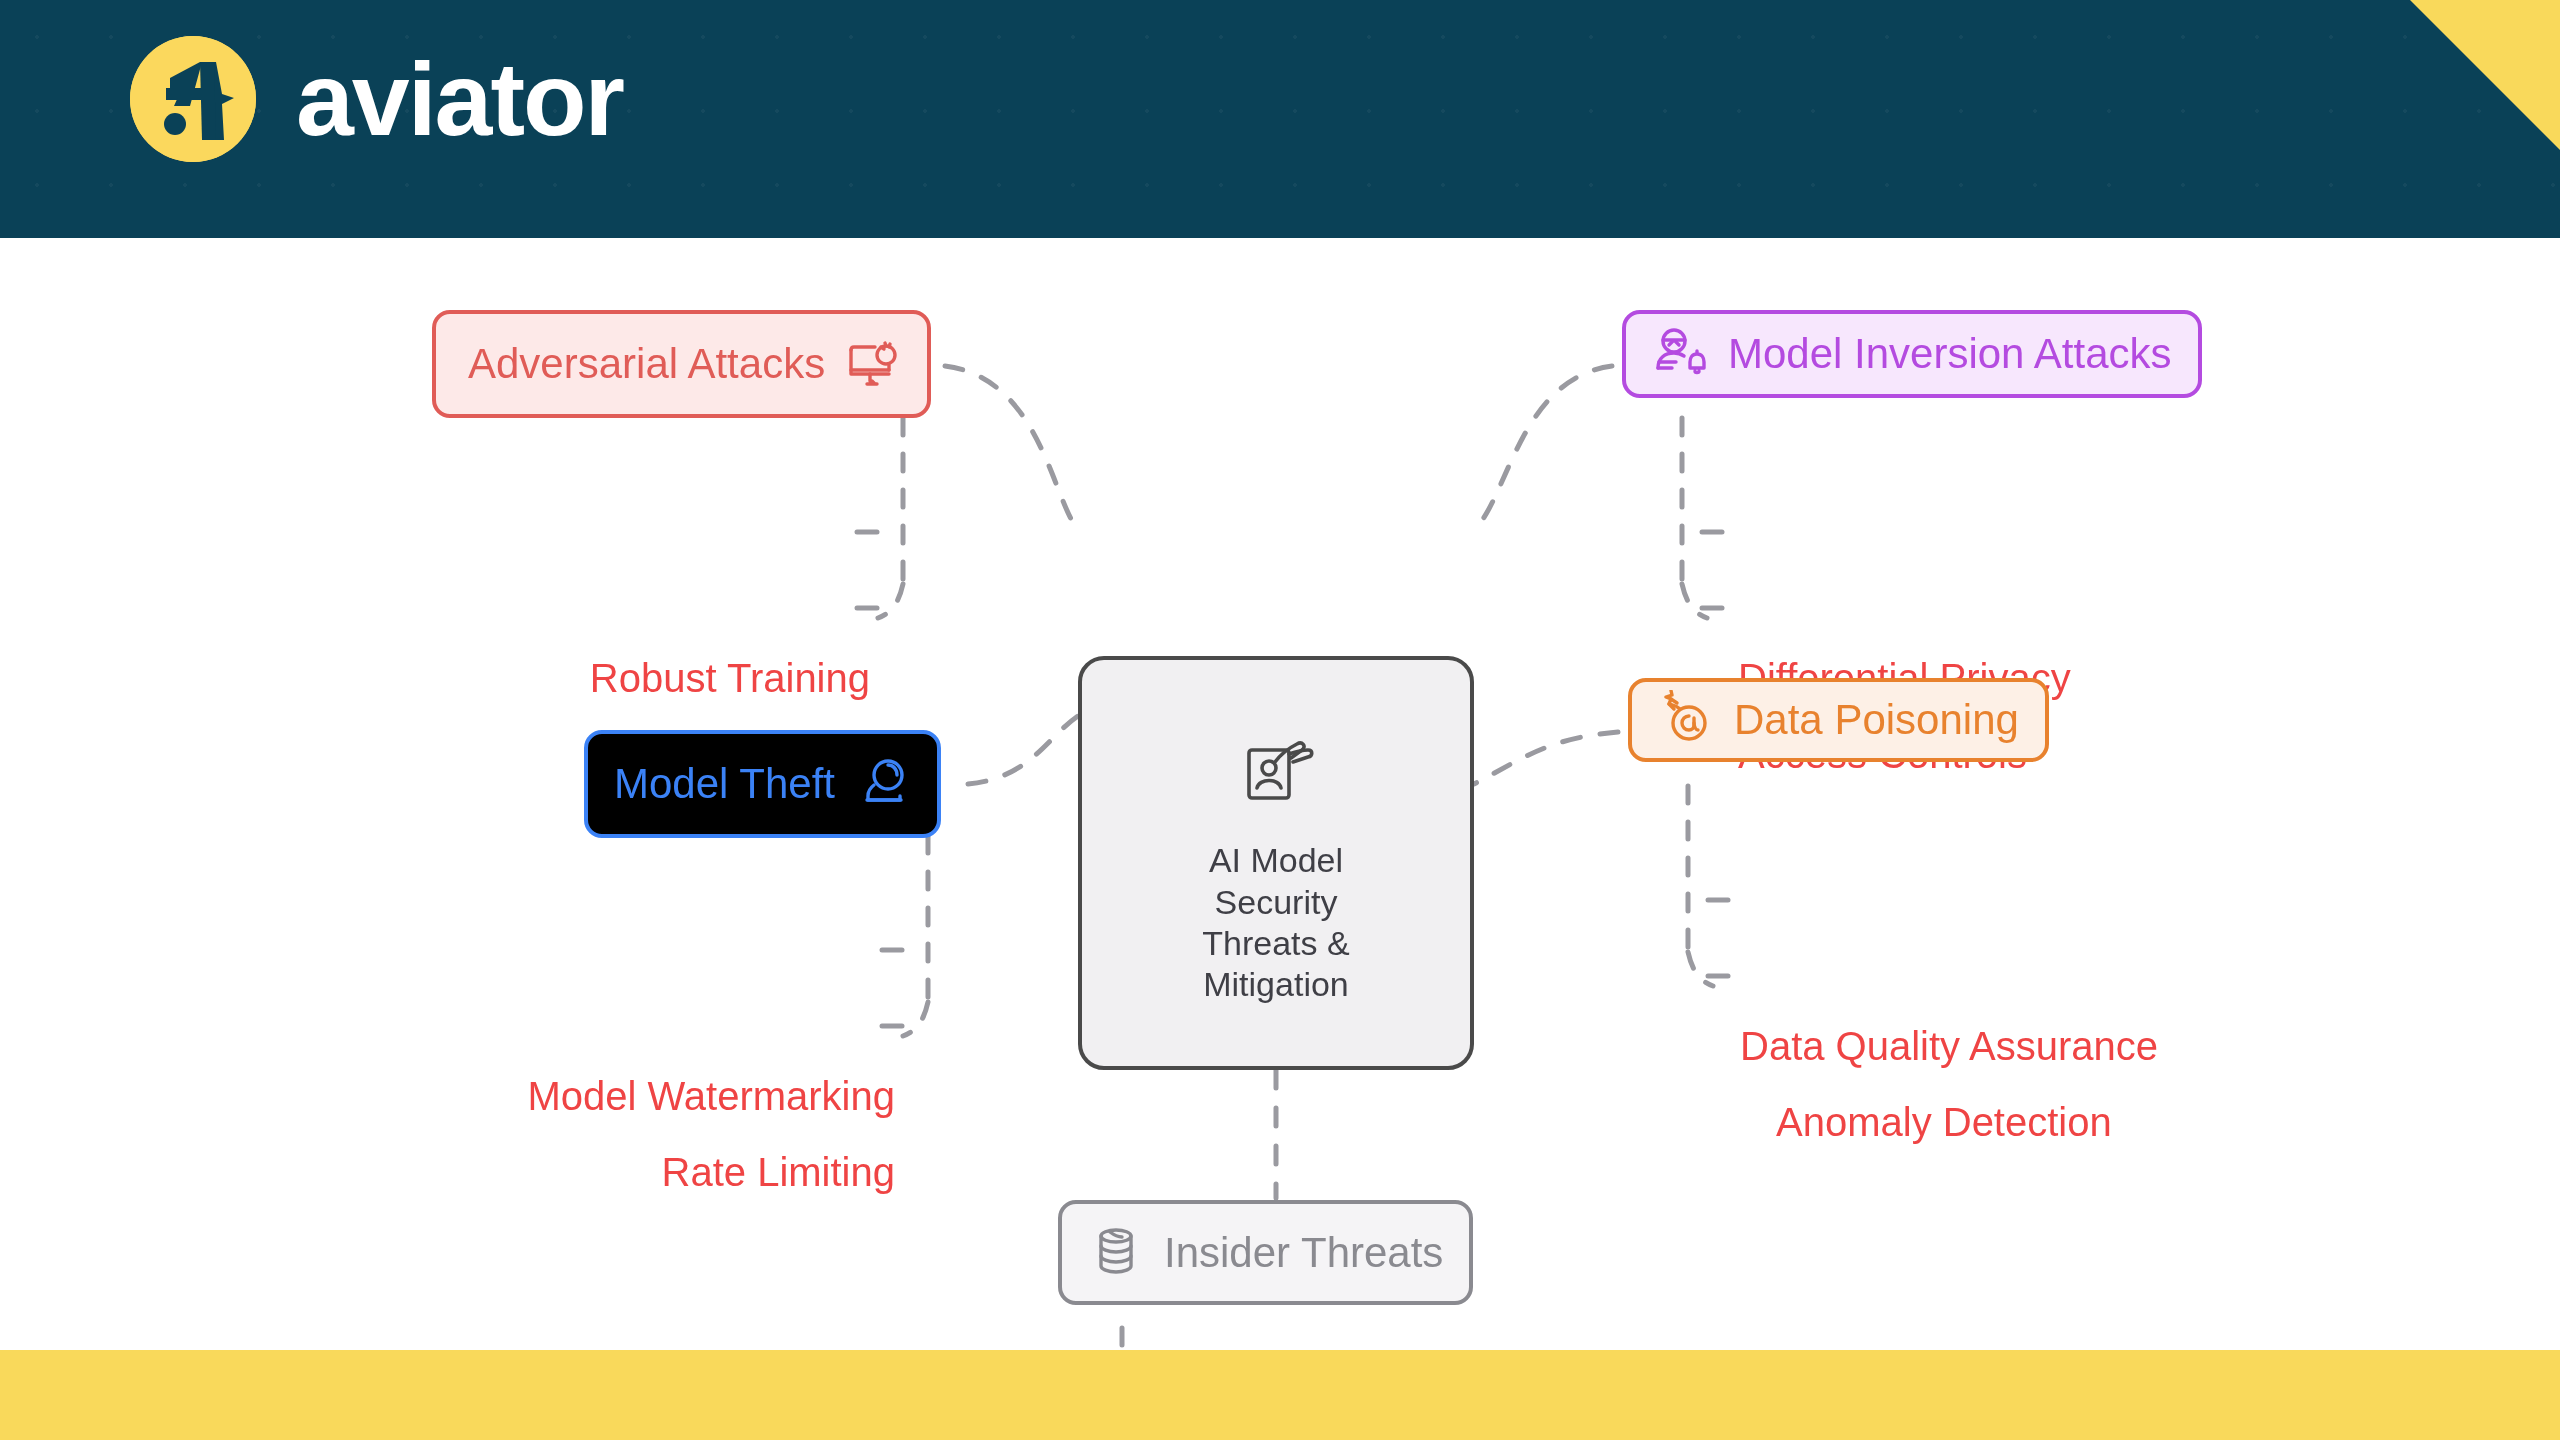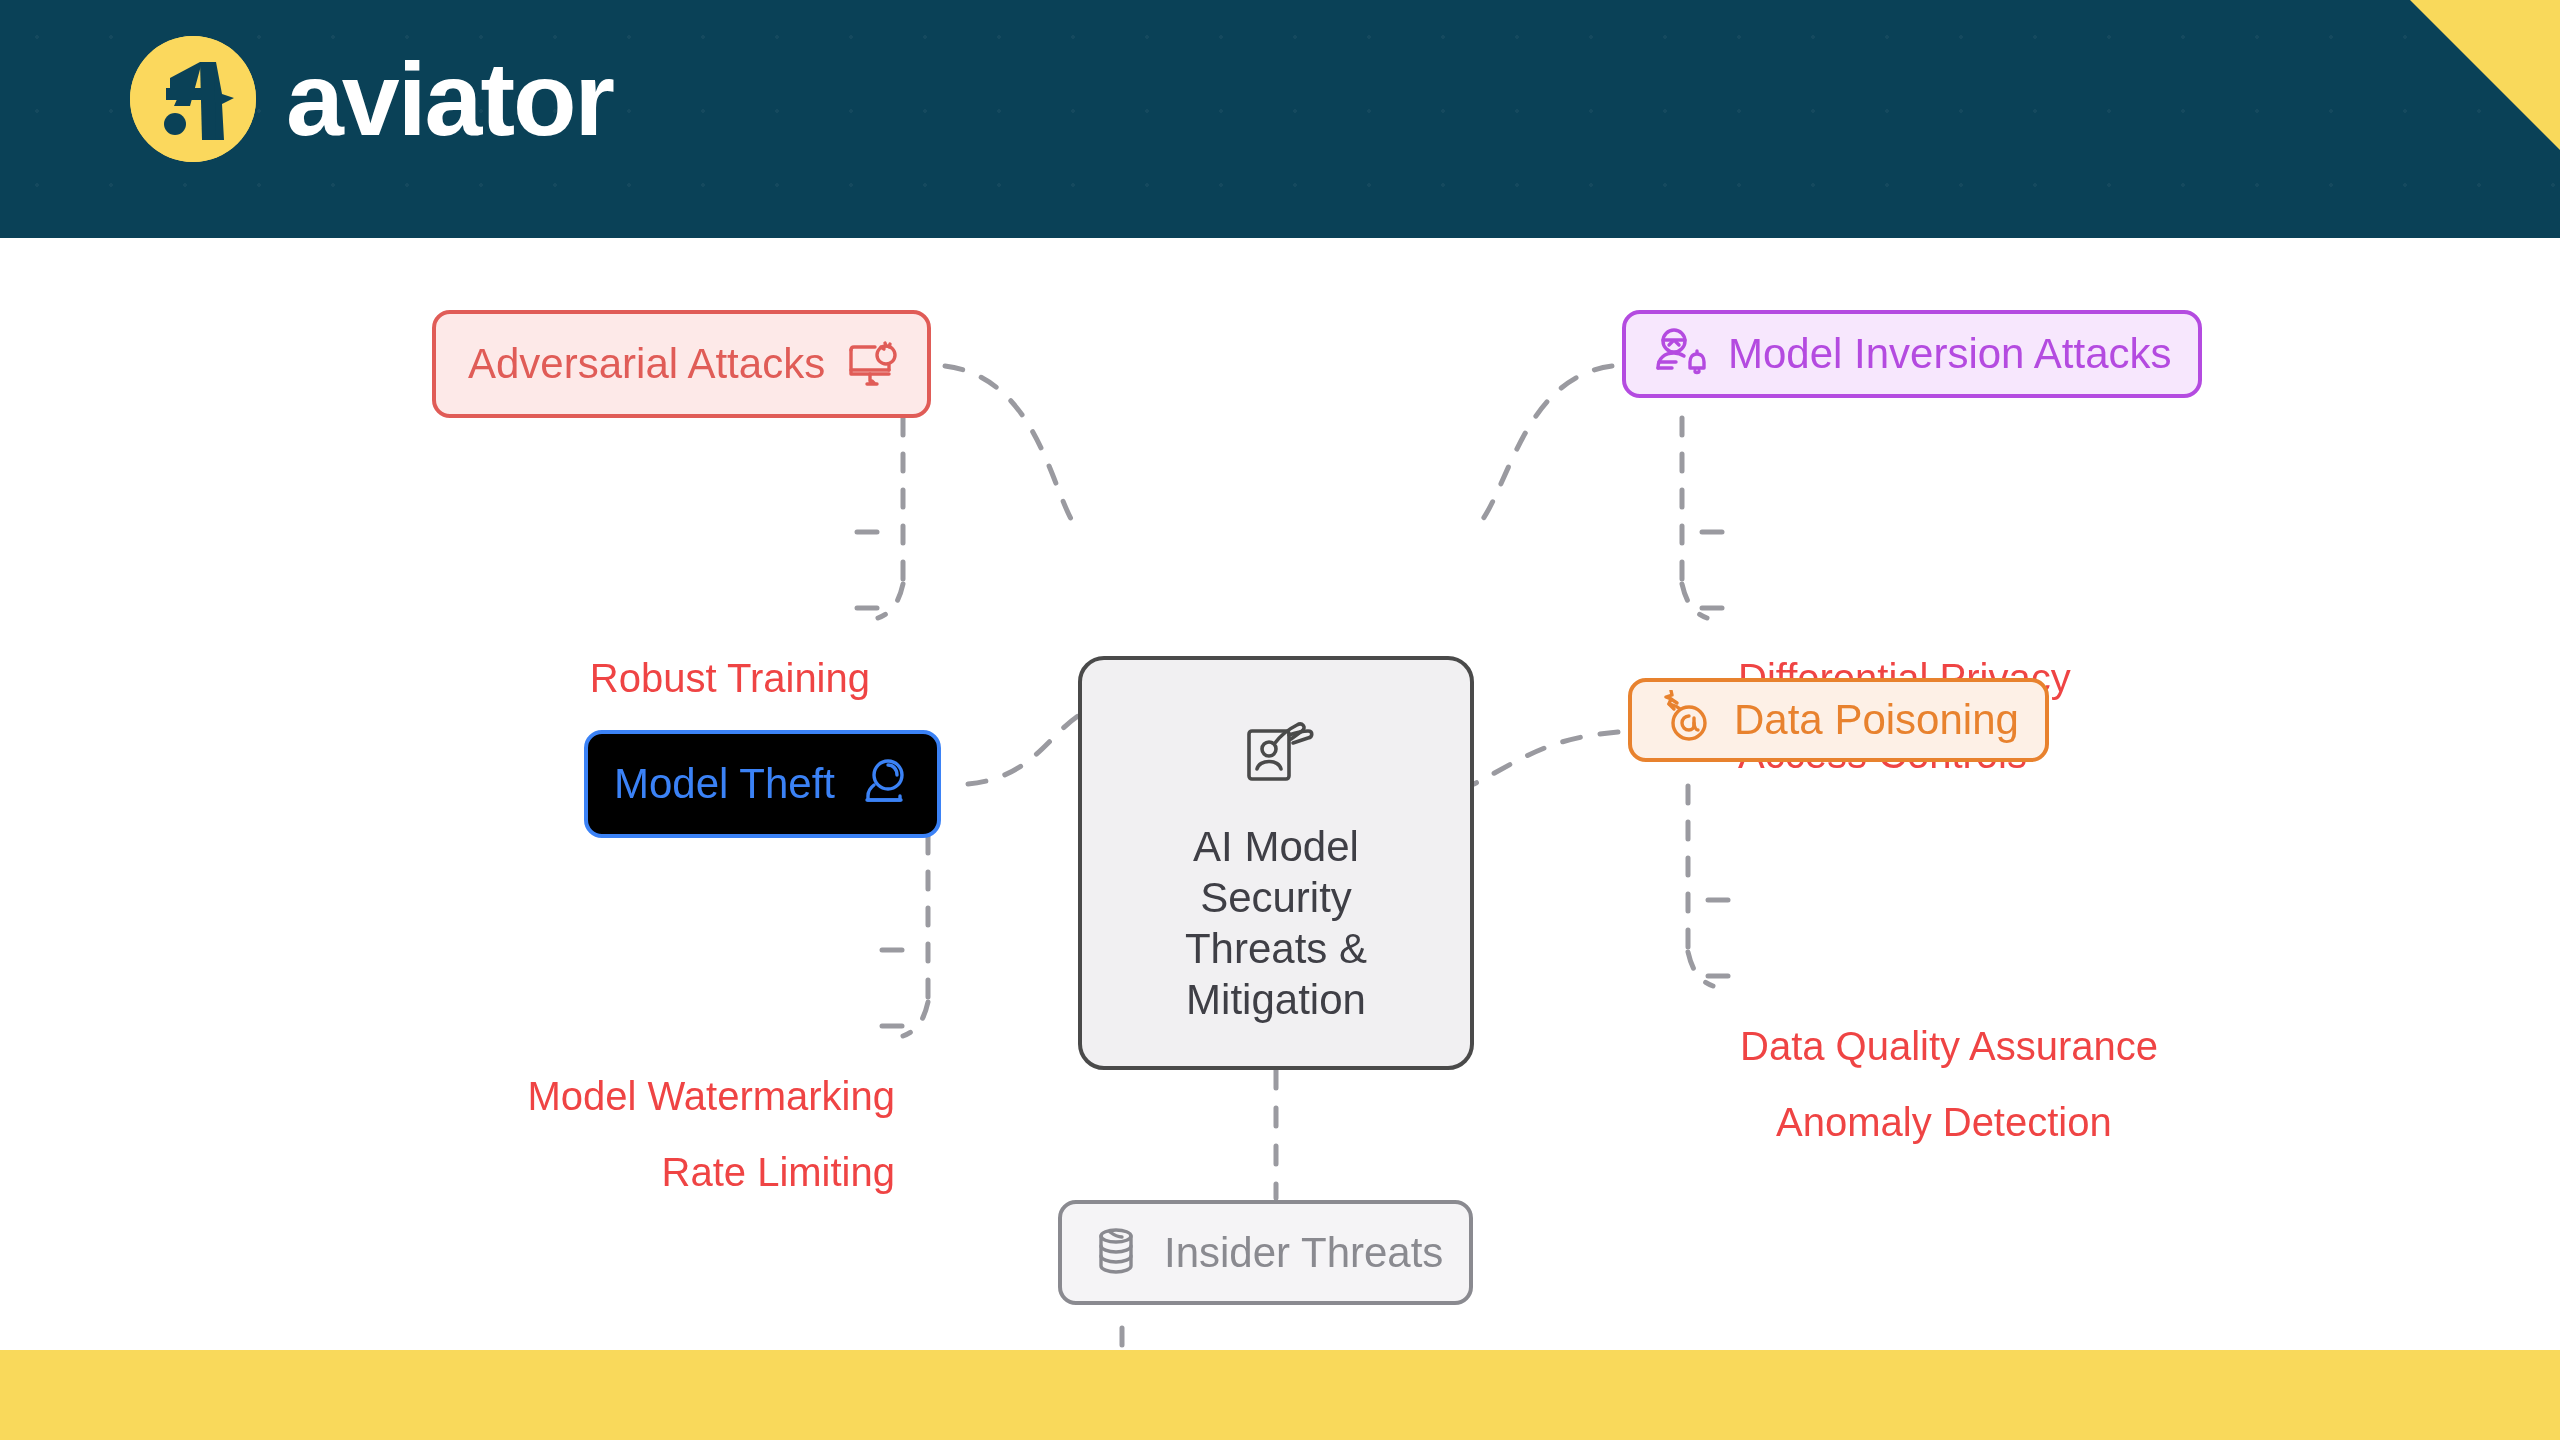--- a/index.html
+++ b/index.html
@@ -38,21 +38,21 @@
     height: 150px;
     background: #f9d95b;
     clip-path: polygon(100% 0, 100% 100%, 0 0);
   }
   #logo-block {
     position: absolute;
     left: 130px;
     top: 36px;
     display: flex;
     align-items: center;
-    gap: 30px;
+    gap: 40px;
   }
   #logo-mark {
     width: 126px;
     height: 126px;
     border-radius: 50%;
     background: #fbd85d;
     position: relative;
     flex: 0 0 auto;
   }
   #logo-mark svg { display: block; }
@@ -124,21 +124,21 @@
     border: 4px solid #4a4a4a;
     border-radius: 26px;
     background: #f1f0f2;
     display: flex;
     flex-direction: column;
     align-items: center;
     justify-content: center;
   }
   #center-node .c-icon { margin-bottom: 26px; }
   #center-node .c-label {
-    font-size: 42px;
+    font-size: 34px;
     line-height: 1.22;
     text-align: center;
     color: #3f3f46;
   }
 
   
   .sub {
     position: absolute;
     font-size: 40px;
     color: #ef4444;

